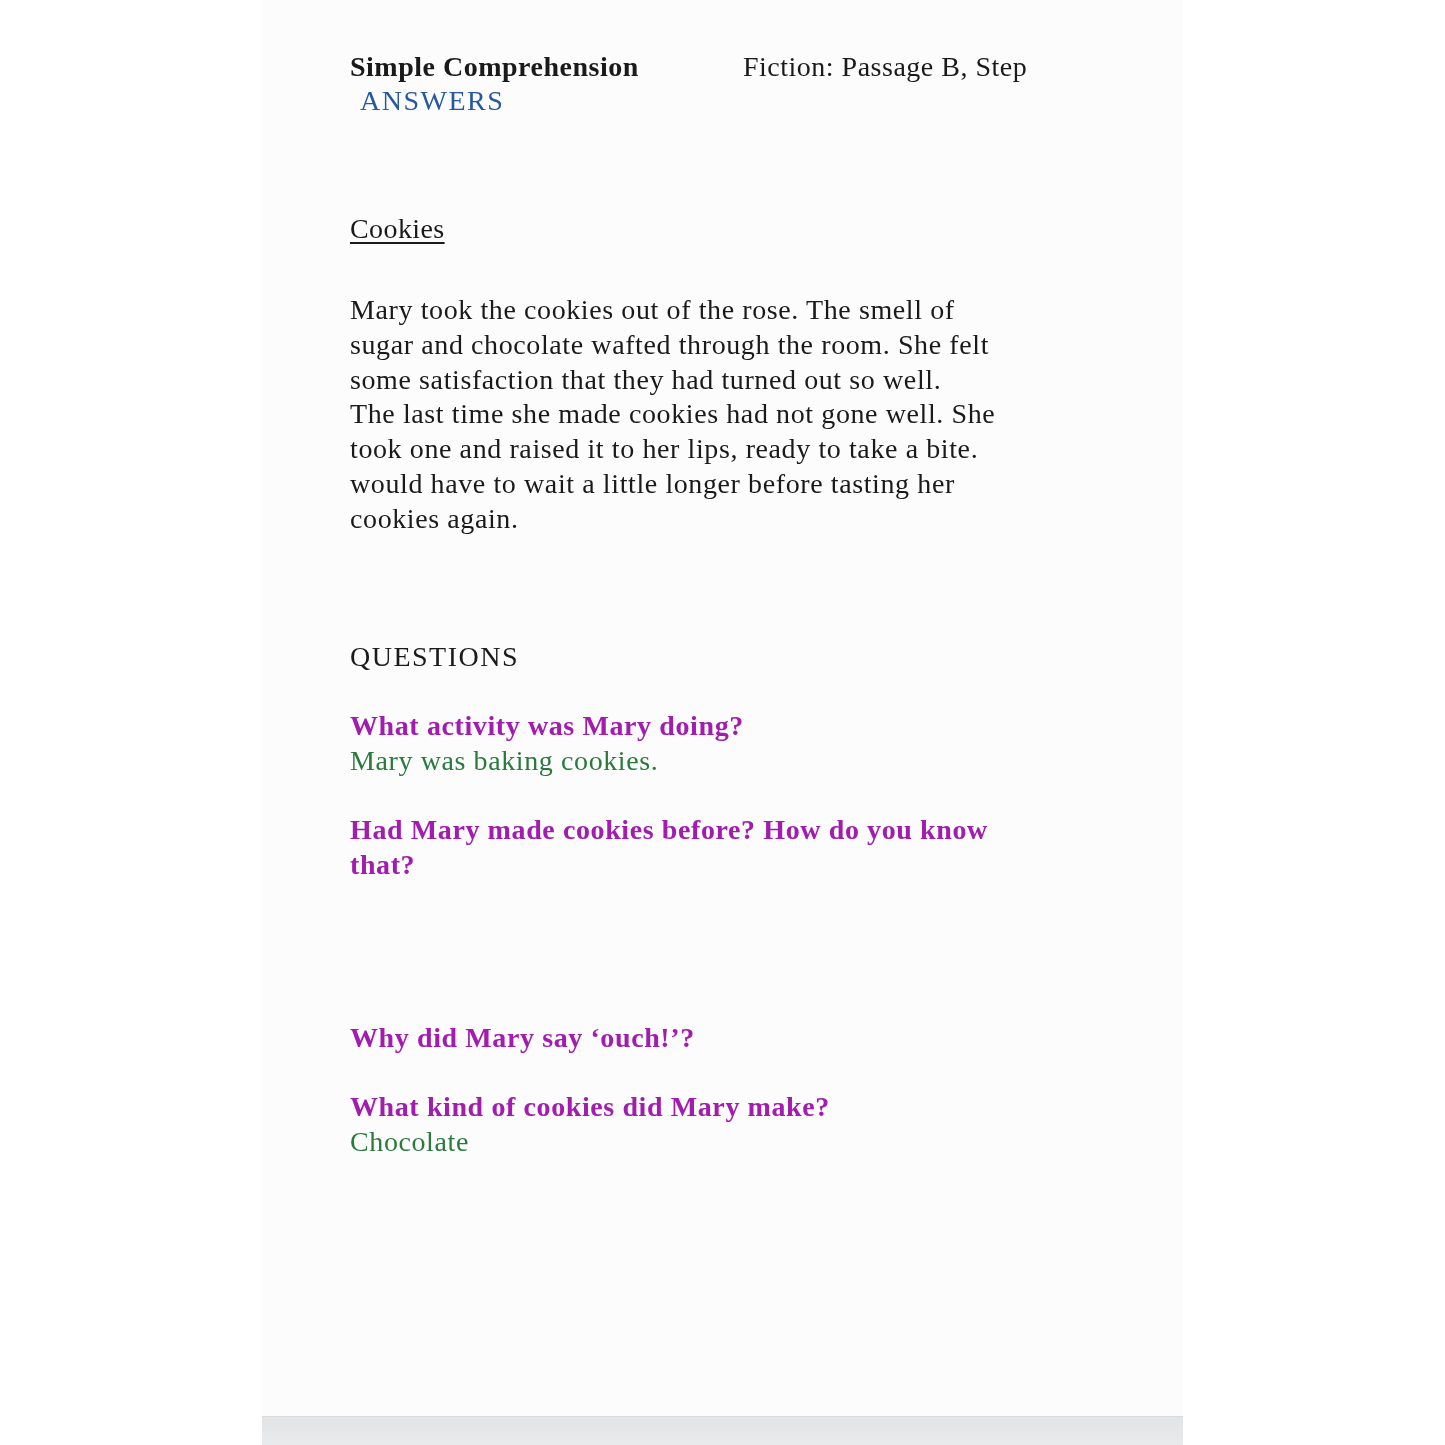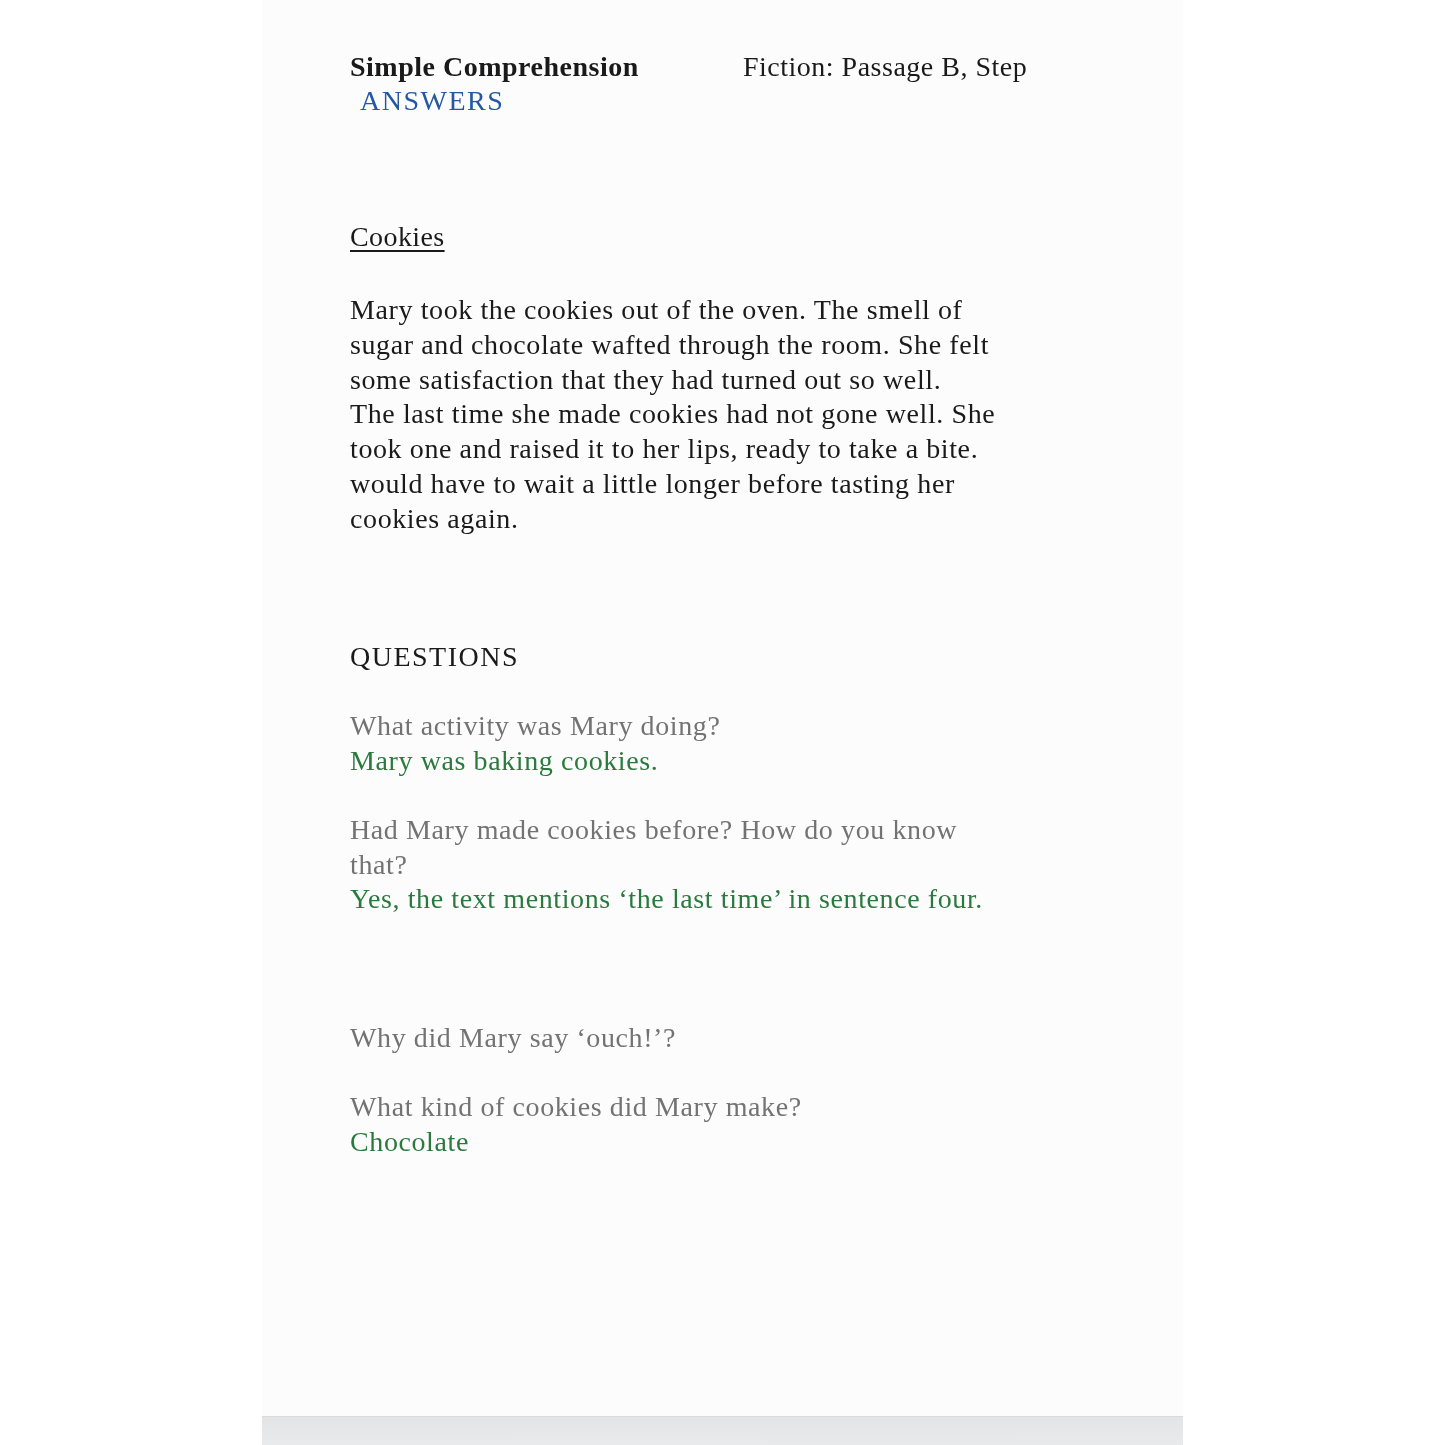--- a/index.html
+++ b/index.html
@@ -64,21 +64,21 @@
     .header-answers {
       position: absolute;
       left: 10px;
       top: 34px;
       color: #2558a0;
       letter-spacing: 1.5px;
       white-space: nowrap;
     }
     .story-title {
       position: absolute;
-      top: 220px;
+      top: 212px;
       left: 0;
       font-size: 28px;
       line-height: 34px;
       text-decoration: underline;
       text-underline-offset: 4px;
       text-decoration-thickness: 1.5px;
       letter-spacing: 0.4px;
     }
     .story-text {
       position: absolute;
@@ -104,22 +104,23 @@
     .qa {
       position: absolute;
       left: 0;
       width: 760px;
       font-size: 28px;
       line-height: 34.5px;
       letter-spacing: 0.6px;
     }
     .question {
       display: block;
-      color: #737373;
+      color: #a21caf;
       white-space: nowrap;
+      font-weight: bold;
     }
     .answer {
       display: block;
       color: #2a7a3e;
       white-space: nowrap;
     }
   </style>
 </head>
 <body>
 
@@ -130,40 +131,39 @@
 
   <div class="header-row">
     <span class="header-title">Simple Comprehension</span>
     <span class="header-passage">Fiction: Passage B, Step</span>
     <span class="header-answers">ANSWERS</span>
   </div>
 
   <div class="story-title">Cookies</div>
 
   <div class="story-text">
-    <span class="story-line">Mary took the cookies out of the oven. The smell of</span>
+    <span class="story-line">Mary took the cookies out of the rose. The smell of</span>
     <span class="story-line">sugar and chocolate wafted through the room. She felt</span>
     <span class="story-line">some satisfaction that they had turned out so well.</span>
     <span class="story-line">The last time she made cookies had not gone well. She</span>
     <span class="story-line">took one and raised it to her lips, ready to take a bite.</span>
     <span class="story-line">would have to wait a little longer before tasting her</span>
     <span class="story-line">cookies again.</span>
   </div>
 
   <div class="questions-heading">QUESTIONS</div>
 
   <div class="qa" style="top:709px;">
     <span class="question">What activity was Mary doing?</span>
     <span class="answer">Mary was baking cookies.</span>
   </div>
 
   <div class="qa" style="top:813px;">
     <span class="question">Had Mary made cookies before? How do you know</span>
     <span class="question">that?</span>
-    <span class="answer">Yes, the text mentions ‘the last time’ in sentence four.</span>
   </div>
 
   <div class="qa" style="top:1021px;">
     <span class="question">Why did Mary say ‘ouch!’?</span>
   </div>
 
   <div class="qa" style="top:1090px;">
     <span class="question">What kind of cookies did Mary make?</span>
     <span class="answer">Chocolate</span>
   </div>

